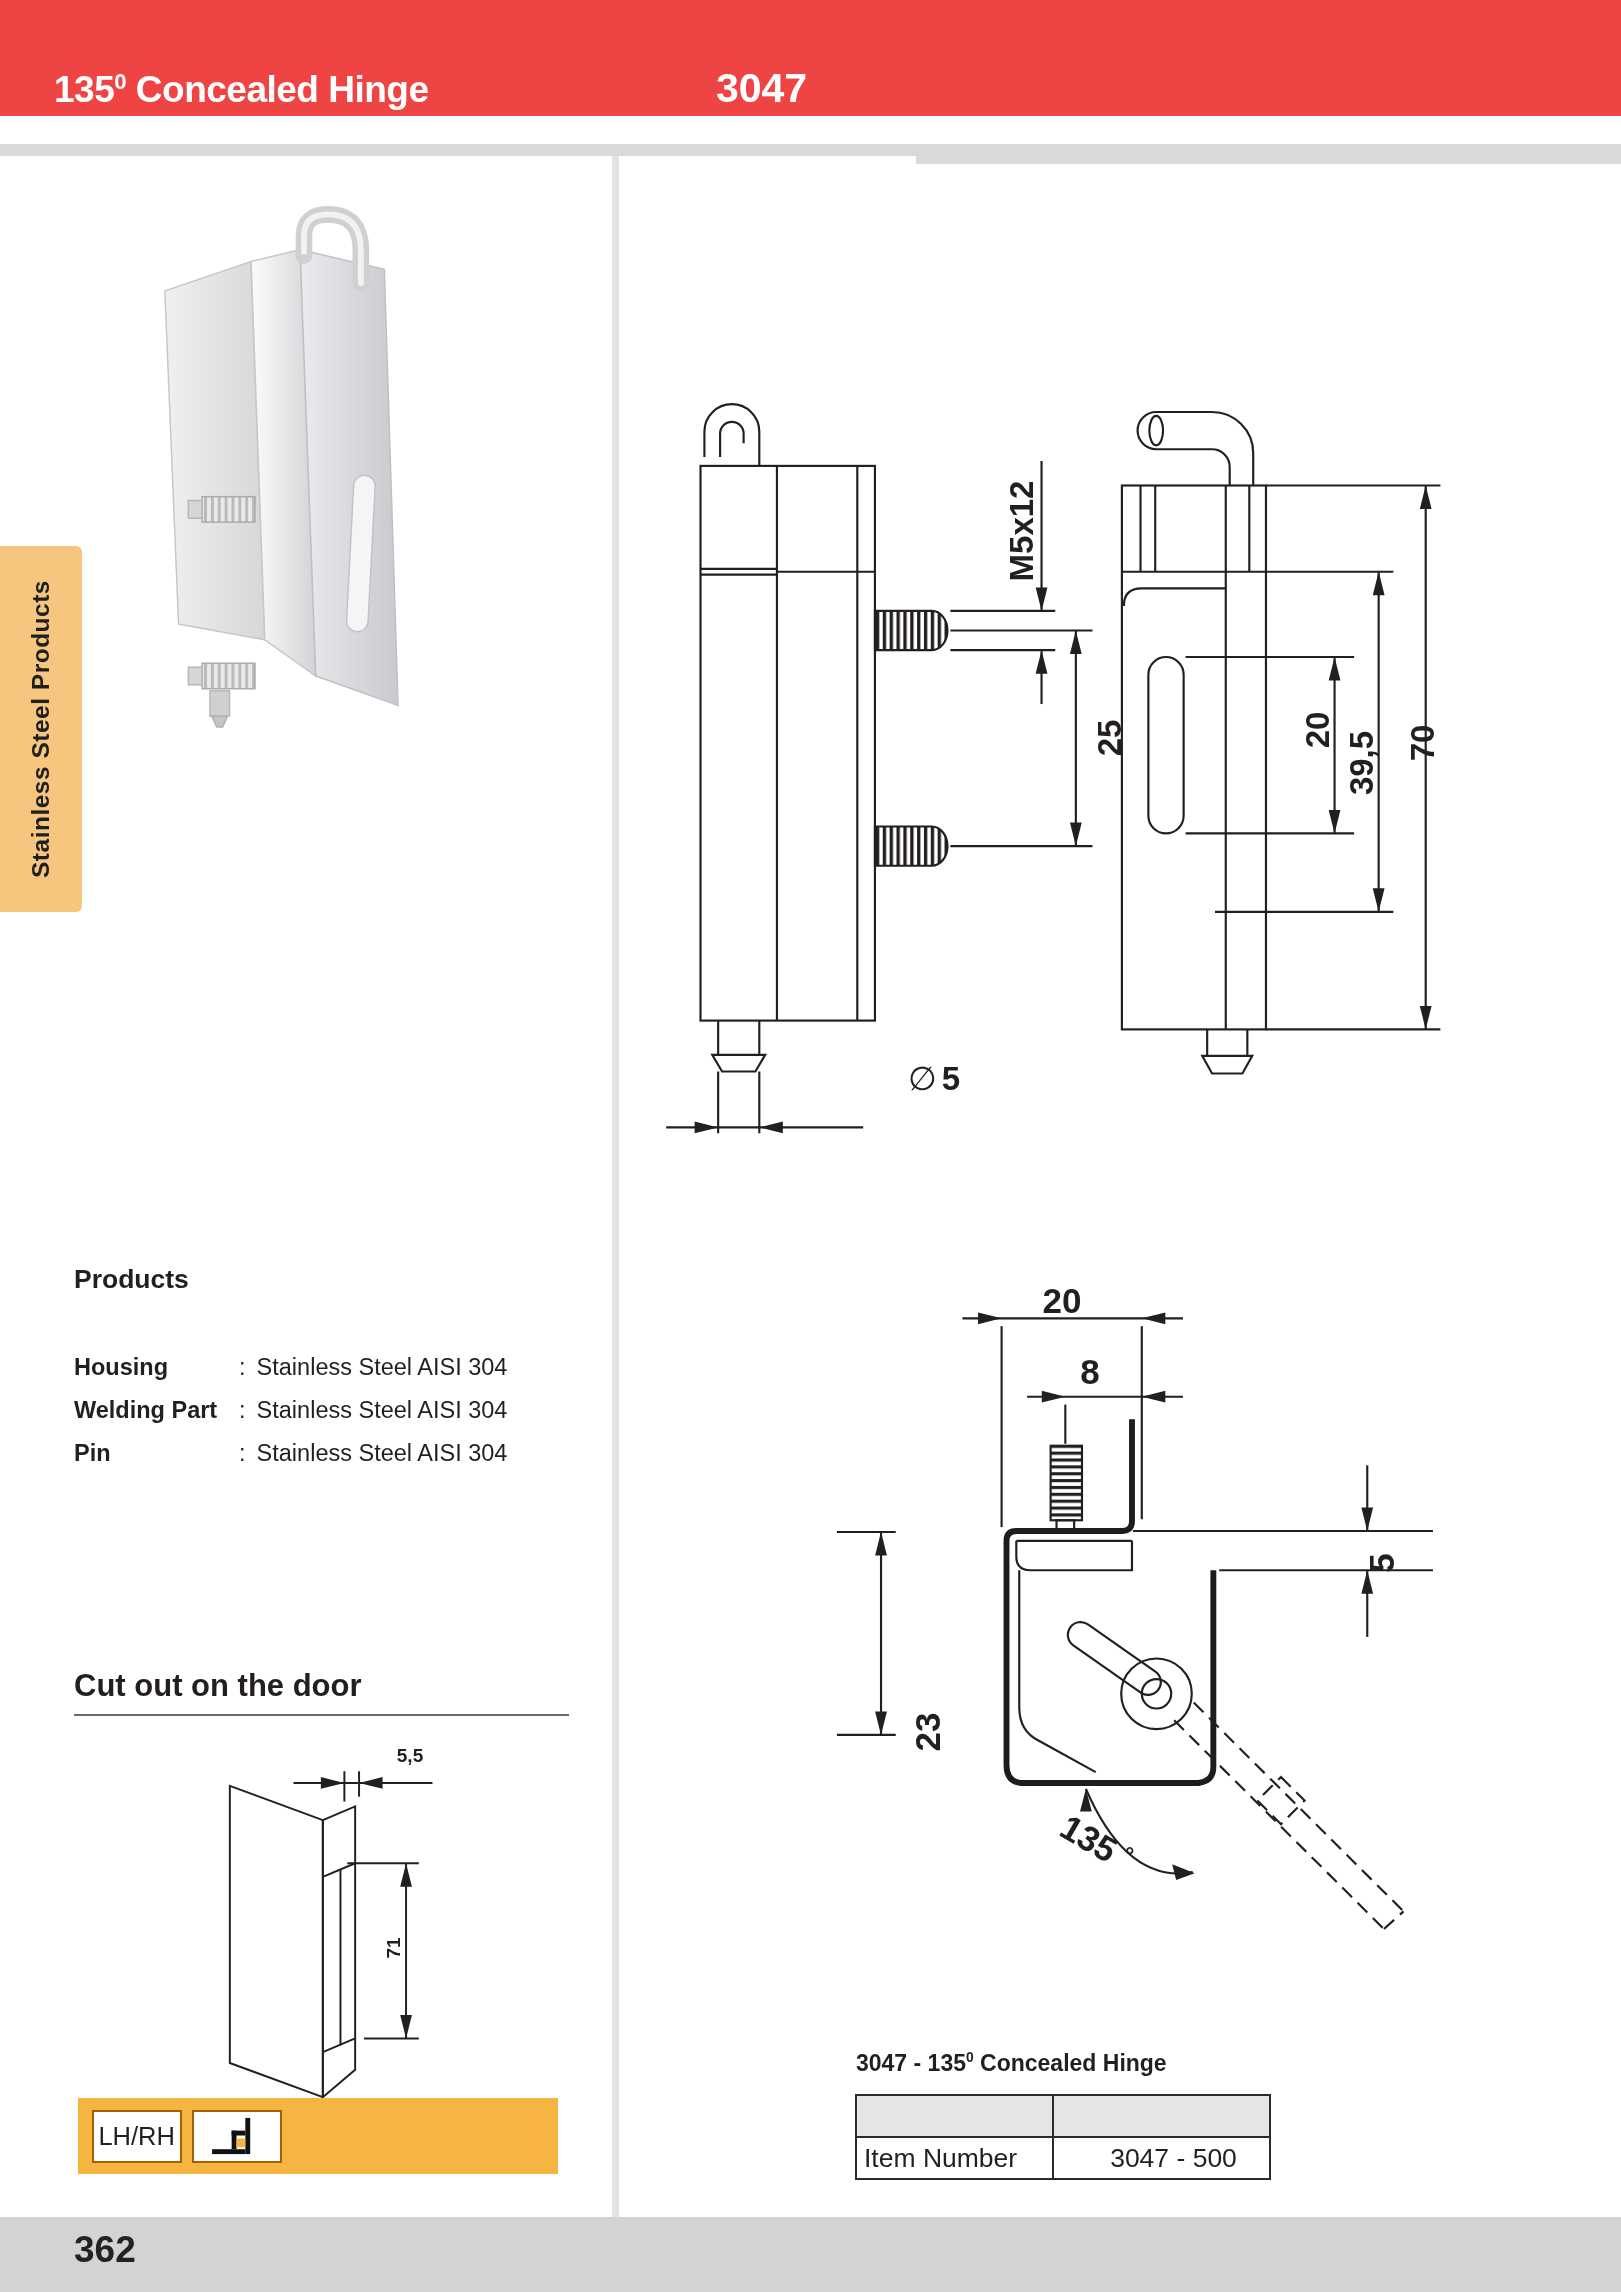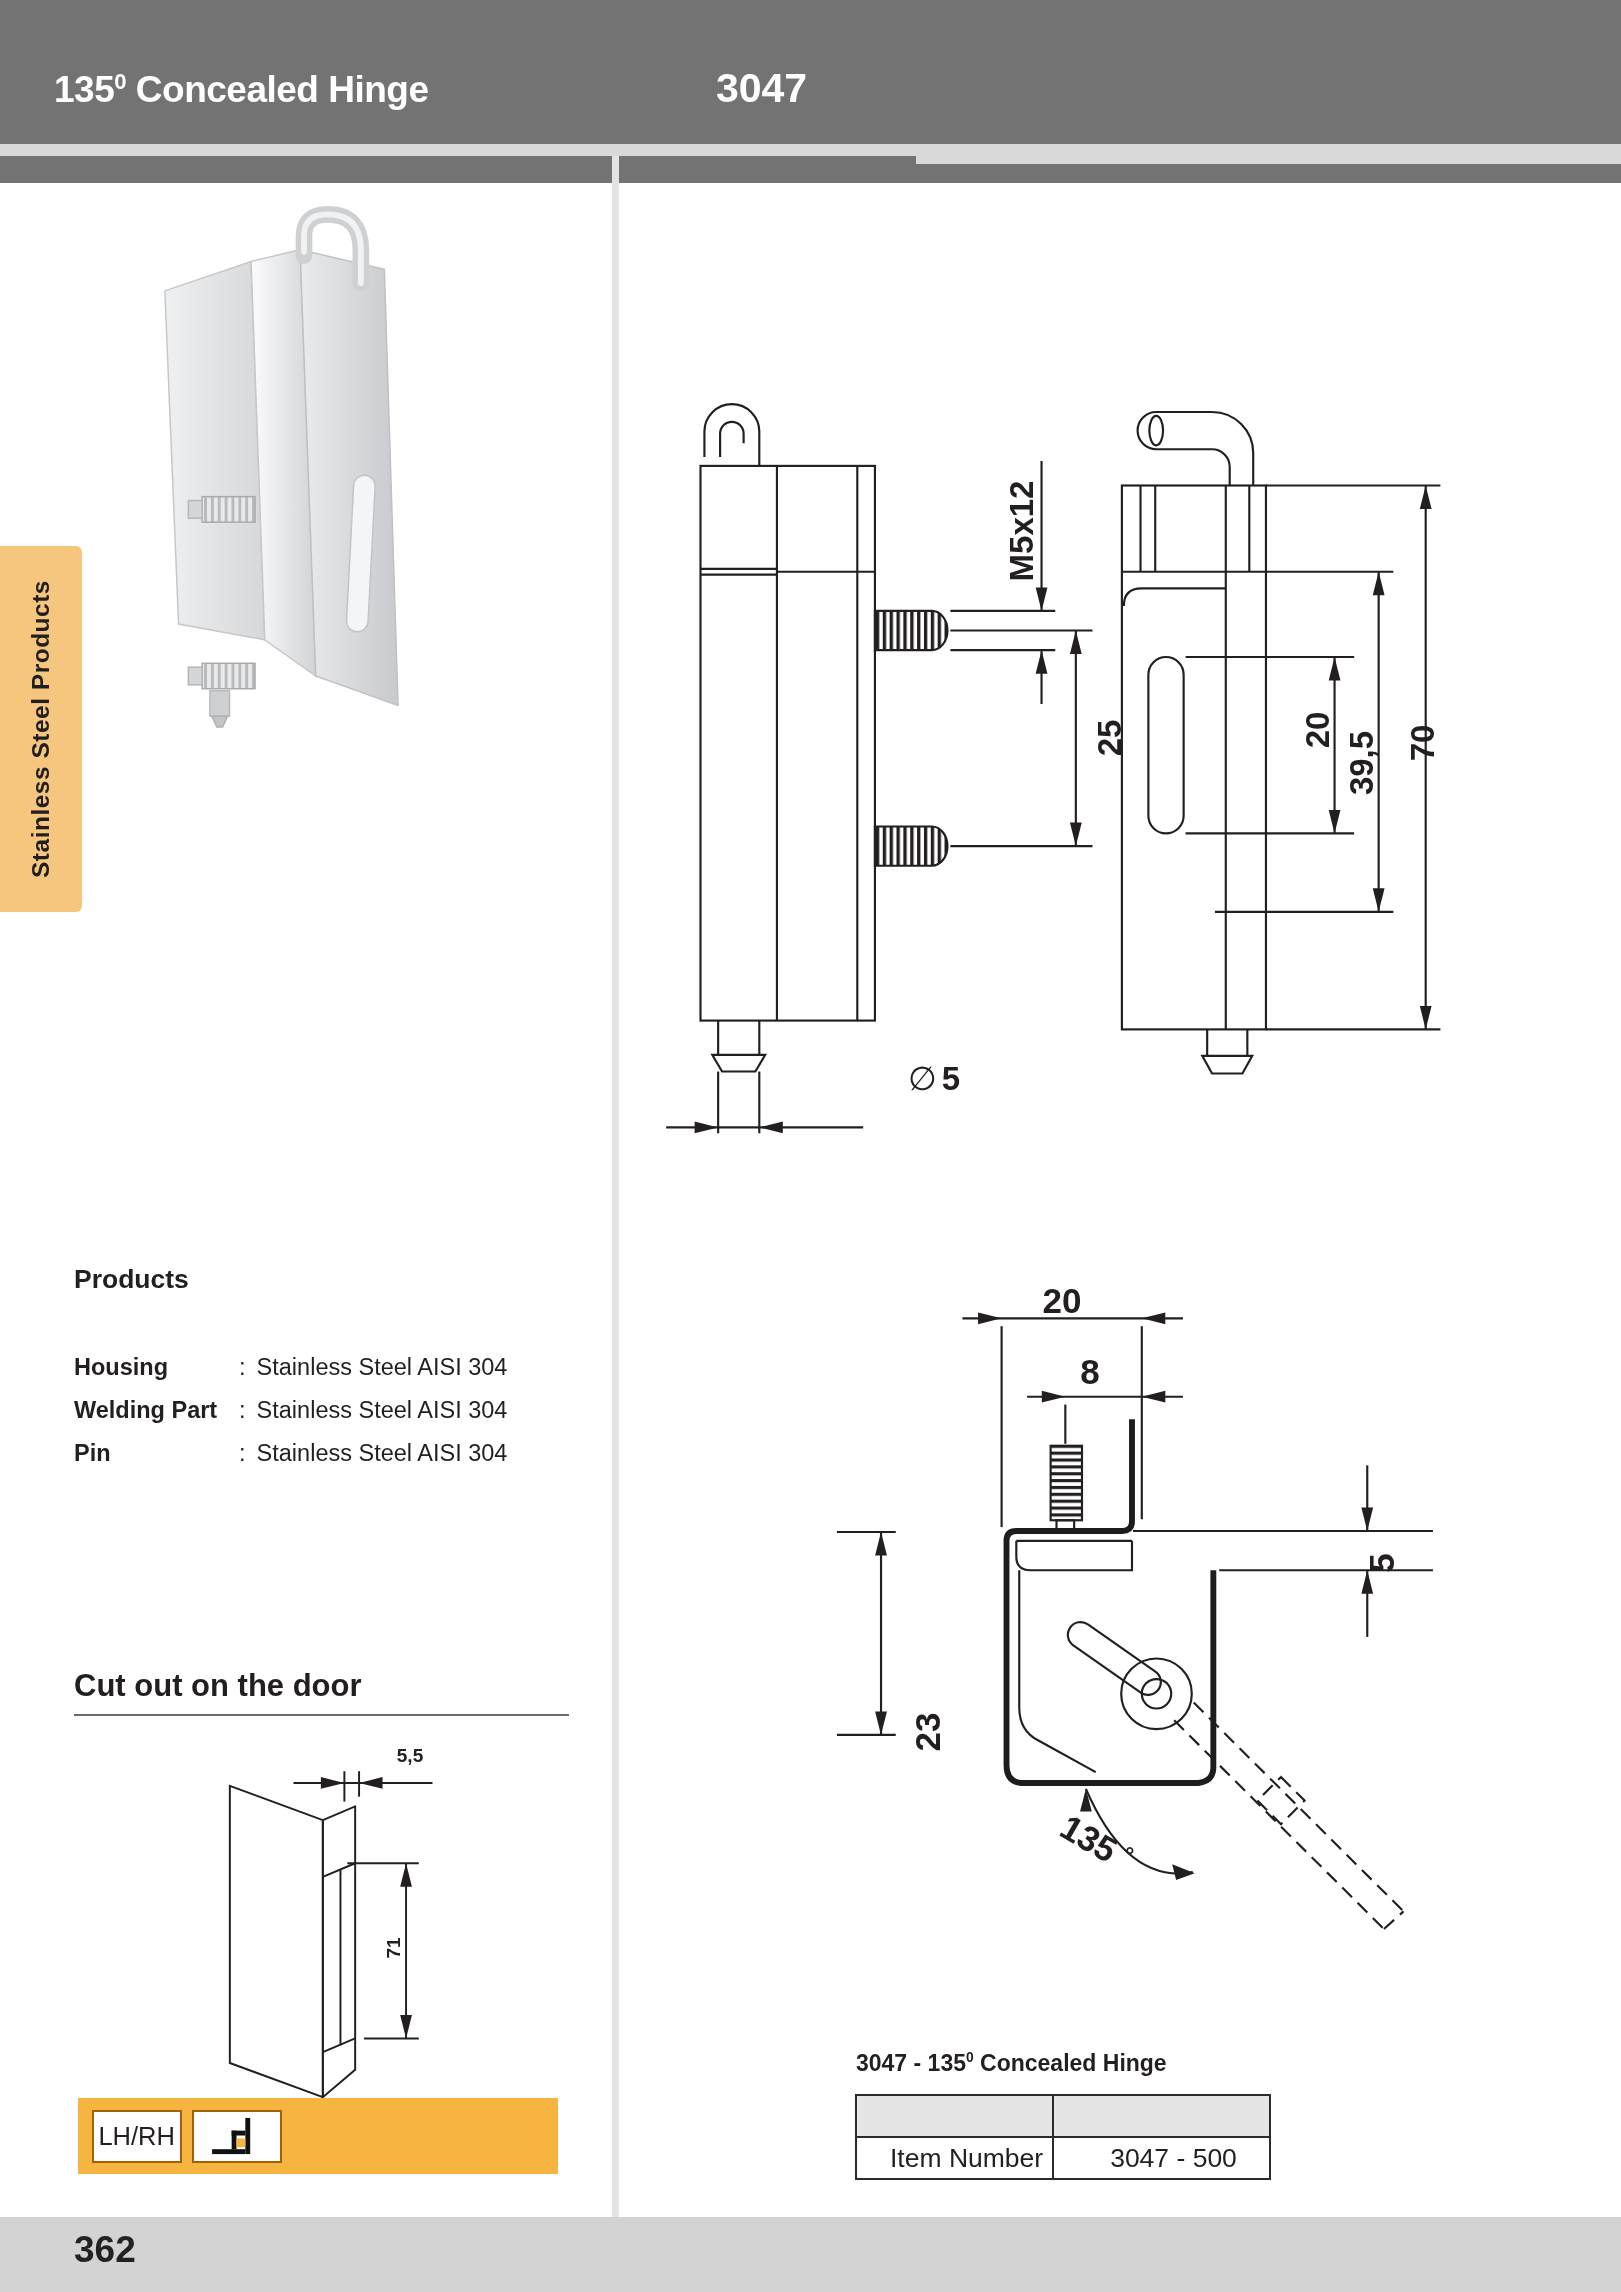--- a/index.html
+++ b/index.html
@@ -1,20 +1,20 @@
 <!DOCTYPE html>
 <html><head>
 <meta charset="utf-8">
 <style>
   html,body{margin:0;padding:0;background:#ffffff;}
   .page{position:relative;width:1621px;height:2293px;background:#ffffff;
         font-family:"Liberation Sans", sans-serif;color:#231f20;overflow:hidden;}
 
   
-  .header{position:absolute;left:0;top:0;width:1621px;height:183px;background:#737373;}
+  .header{position:absolute;left:0;top:0;width:1621px;height:116px;background:#ef4444;}
   .h-title{position:absolute;left:54px;top:69px;font-size:37px;font-weight:bold;color:#fff;letter-spacing:-0.5px;white-space:nowrap;}
   .h-model{position:absolute;left:683px;top:65px;width:157px;text-align:center;font-size:41px;font-weight:bold;color:#fff;}
   .h-brand{position:absolute;left:1106px;top:49px;width:294px;font-size:59px;font-weight:bold;color:#fff;letter-spacing:0px;white-space:nowrap;}
   .sup{font-size:0.60em;vertical-align:super;line-height:0;}
 
   .gray-strip{position:absolute;left:0;top:144px;width:1621px;height:11.8px;background:#d9d9da;}
   .gray-strip2{position:absolute;left:916px;top:144px;width:705px;height:19.6px;background:#d9d9da;}
   .divider{position:absolute;left:612px;top:156px;width:6.9px;height:2061px;background:#e3e3e4;}
 
   
@@ -41,21 +41,21 @@
   .badge-box.b2{left:114px;}
 
   
   .views-svg{position:absolute;left:622px;top:265px;}
   .detail-svg{position:absolute;left:833px;top:1225px;}
 
   .caption{position:absolute;left:856px;top:2050px;font-size:23px;font-weight:bold;white-space:nowrap;}
   .itable{position:absolute;left:855px;top:2094px;width:416px;border:2px solid #2b2b2b;box-sizing:border-box;}
   .itable .hrow{display:flex;height:40px;background:#e5e5e6;border-bottom:2px solid #2b2b2b;}
   .itable .drow{display:flex;height:40px;background:#fff;}
-  .itable .c1{width:197px;border-right:2px solid #2b2b2b;display:flex;align-items:center;padding-left:33px;font-size:26.5px;box-sizing:border-box;}
+  .itable .c1{width:197px;border-right:2px solid #2b2b2b;display:flex;align-items:center;padding-left:7px;font-size:26.5px;box-sizing:border-box;}
   .itable .c2{flex:1;display:flex;align-items:center;justify-content:center;font-size:26.5px;padding-left:24px;}
 
   
   .dim{position:absolute;color:#231f20;font-weight:bold;white-space:nowrap;}
   .rot{transform:translate(-50%,-50%) rotate(-90deg);}
   .horiz{transform:translate(-50%,-50%);}
   .rot135{transform:translate(-50%,-50%) rotate(30deg);}
   .f34{font-size:33px;}
   .f36{font-size:35px;}
   .f26{font-size:19px;}

